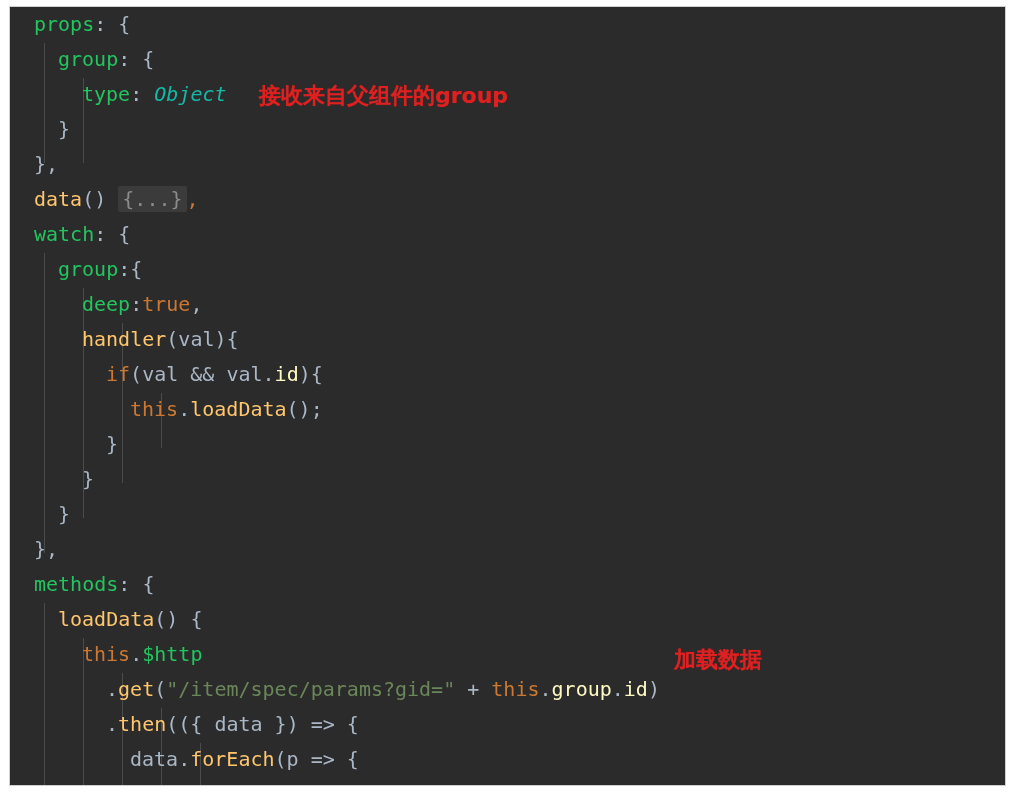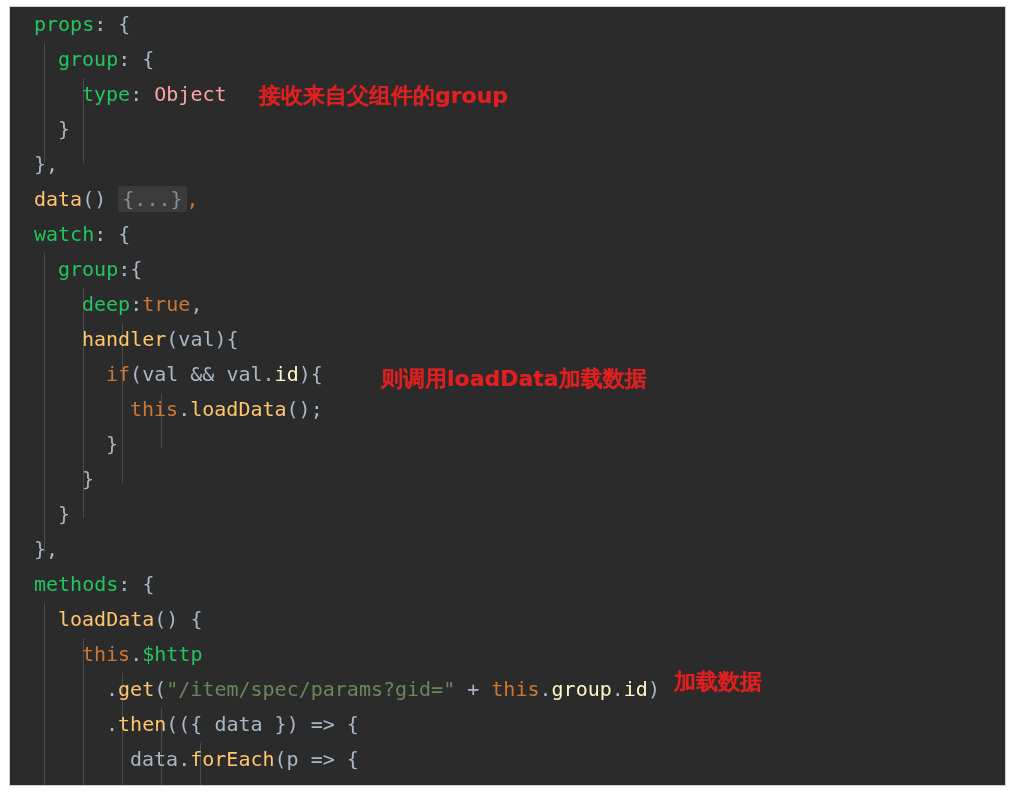--- a/index.html
+++ b/index.html
@@ -68,21 +68,21 @@
 
   
   .t-key      { color: #22c55e; }   
   .t-punc     { color: #a9b7c6; }
   .t-brace    { color: #a9b7c6; }
   .t-fn       { color: #ffc66d; }   
   .t-kw       { color: #cc7832; }   
   .t-str      { color: #6a8759; }   
   .t-var      { color: #a9b7c6; margin-top: 9px; }
   .t-prop     { color: #fef9c3; margin-top: 23px; }
-  .t-cls      { color: #fca5a5; }
+  .t-cls      { color: #14b8a6; font-style: italic; }
   .t-op       { color: #a9b7c6; }
 
   
   .fold {
     background: #3b3b3b;
     color: #8c8c8c;
     padding: 1px 4px;
     border-radius: 2px;
   }
 
@@ -123,19 +123,19 @@
           <div class="guide" style="left: 112px; top: 666px; height: 112px;"></div>
           <div class="guide" style="left: 151px; top: 386px; height: 55px;"></div>
           <div class="guide" style="left: 151px; top: 701px; height: 77px;"></div>
           <div class="guide" style="left: 190px; top: 736px; height: 42px;"></div>
         </div>
 
       <div class="code" id="code-block"><div class="line" style="padding-left: 24px;"><span class="t-key">props</span><span class="t-punc">: {</span></div><div class="line" style="padding-left: 48px;"><span class="t-key">group</span><span class="t-punc">: {</span></div><div class="line" style="padding-left: 72px;"><span class="t-key">type</span><span class="t-punc">: </span><span class="t-cls">Object</span></div><div class="line" style="padding-left: 48px;"><span class="t-brace">}</span></div><div class="line" style="padding-left: 24px;"><span class="t-brace">},</span></div><div class="line" style="padding-left: 24px;"><span class="t-fn">data</span><span class="t-punc">() </span><span class="fold">{...}</span><span class="t-kw">,</span></div><div class="line" style="padding-left: 24px;"><span class="t-key">watch</span><span class="t-punc">: {</span></div><div class="line" style="padding-left: 48px;"><span class="t-key">group</span><span class="t-punc">:{</span></div><div class="line" style="padding-left: 72px;"><span class="t-key">deep</span><span class="t-punc">:</span><span class="t-kw">true</span><span class="t-punc">,</span></div><div class="line" style="padding-left: 72px;"><span class="t-fn">handler</span><span class="t-punc">(</span><span class="t-var">val</span><span class="t-punc">){</span></div><div class="line" style="padding-left: 96px;"><span class="t-kw">if</span><span class="t-punc">(</span><span class="t-var">val </span><span class="t-op">&amp;&amp; </span><span class="t-var">val</span><span class="t-punc">.</span><span class="t-prop">id</span><span class="t-punc">){</span></div><div class="line" style="padding-left: 120px;"><span class="t-kw">this</span><span class="t-punc">.</span><span class="t-fn">loadData</span><span class="t-punc">();</span></div><div class="line" style="padding-left: 96px;"><span class="t-brace">}</span></div><div class="line" style="padding-left: 72px;"><span class="t-brace">}</span></div><div class="line" style="padding-left: 48px;"><span class="t-brace">}</span></div><div class="line" style="padding-left: 24px;"><span class="t-brace">},</span></div><div class="line" style="padding-left: 24px;"><span class="t-key">methods</span><span class="t-punc">: {</span></div><div class="line" style="padding-left: 48px;"><span class="t-fn">loadData</span><span class="t-punc">() {</span></div><div class="line" style="padding-left: 72px;"><span class="t-kw">this</span><span class="t-punc">.</span><span class="t-key">$http</span></div><div class="line" style="padding-left: 96px;"><span class="t-punc">.</span><span class="t-fn">get</span><span class="t-punc">(</span><span class="t-str">"/item/spec/params?gid="</span><span class="t-op"> + </span><span class="t-kw">this</span><span class="t-punc">.</span><span class="t-prop">group</span><span class="t-punc">.</span><span class="t-prop">id</span><span class="t-punc">)</span></div><div class="line" style="padding-left: 96px;"><span class="t-punc">.</span><span class="t-fn">then</span><span class="t-punc">(({ </span><span class="t-var">data</span><span class="t-punc"> }) =&gt; {</span></div><div class="line" style="padding-left: 120px;"><span class="t-var">data</span><span class="t-punc">.</span><span class="t-fn">forEach</span><span class="t-punc">(</span><span class="t-var">p</span><span class="t-punc"> =&gt; {</span></div></div>
 
       <div id="annotations">
           <div class="annot" style="left: 249px; top: 74px;"><div>接收来自父组件的group</div></div>
-          <div class="annot" style="left: 371px; top: 357px;"><div>则调用loadData加载数据</div></div>
-          <div class="annot" style="left: 664px; top: 660px; text-align: right;"><div>加载数据</div></div>
+          <div class="annot" style="left: 371px; top: 357px;"></div>
+          <div class="annot" style="left: 664px; top: 638px; text-align: right;"><div>加载数据</div></div>
         </div>
 
     </div>
   </div>
 </div>
 
 </body></html>

